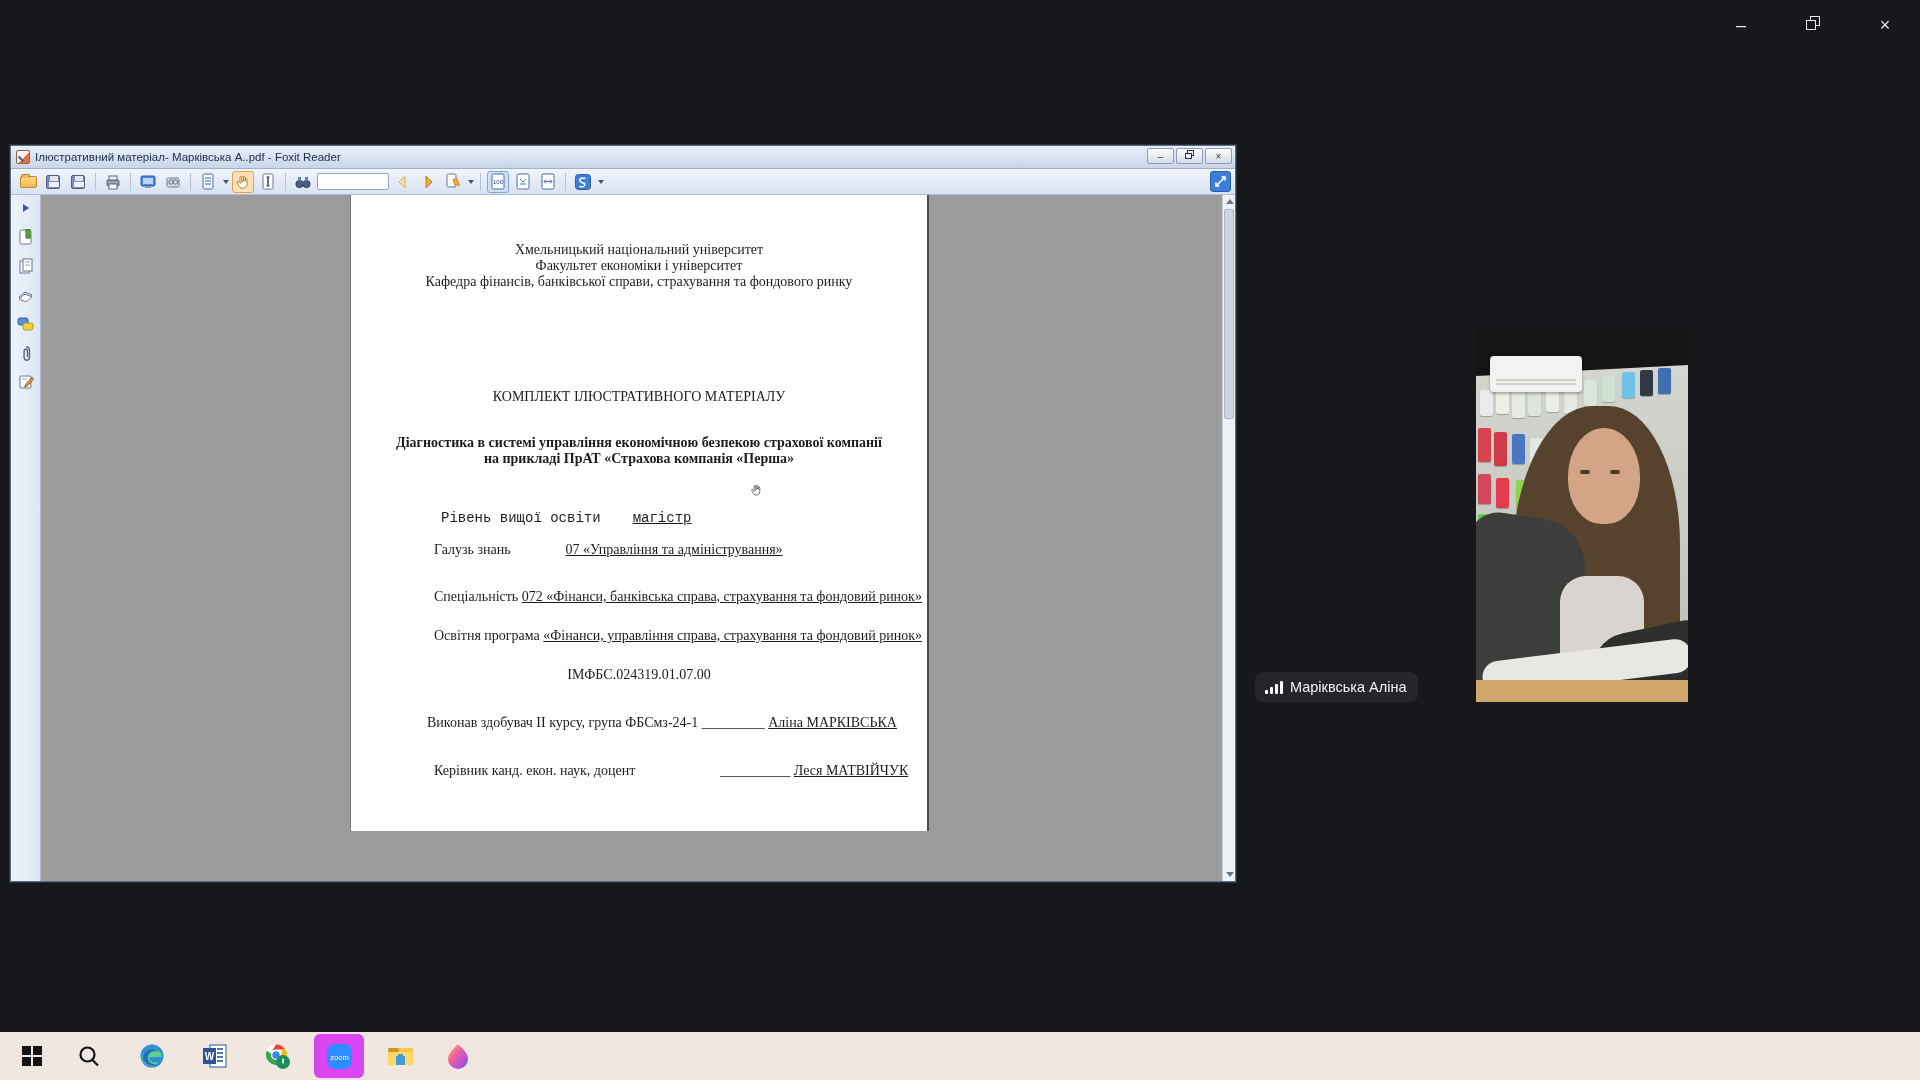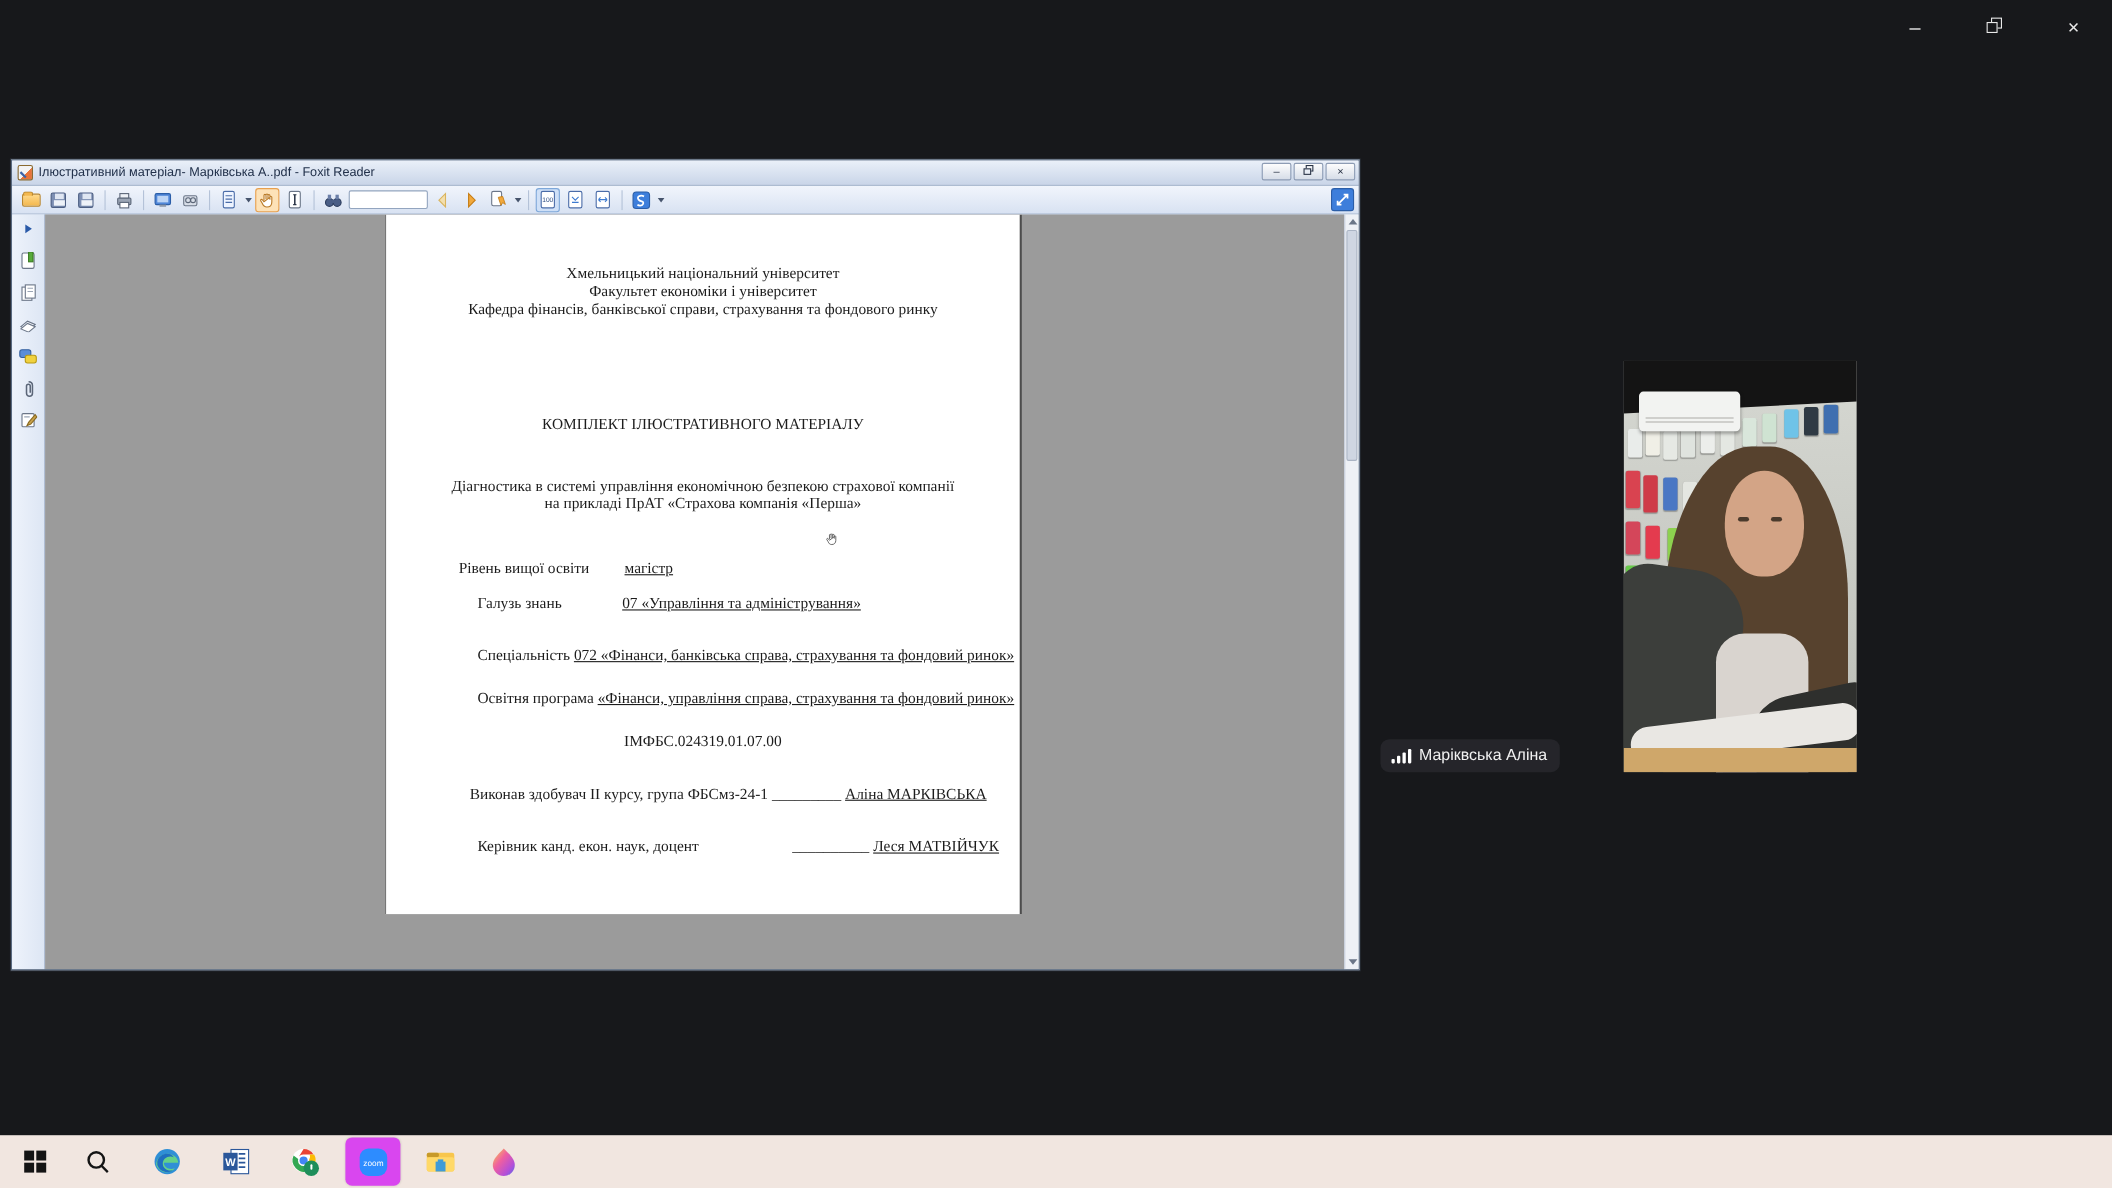--- a/index.html
+++ b/index.html
@@ -324,36 +324,36 @@
 
     <div class="fx-work">
       <div class="page">
 
         <div class="doc-center" style="top:47px;">
           <div>Хмельницький національний університет</div>
           <div>Факультет економіки і університет</div>
           <div>Кафедра фінансів, банківської справи, страхування та фондового ринку</div>
         </div>
 
-        <div class="doc-center" style="top:184px;">
+        <div class="doc-center" style="top:194px;">
           <div>КОМПЛЕКТ ІЛЮСТРАТИВНОГО МАТЕРІАЛУ</div>
         </div>
 
-        <div class="doc-center" style="top:240px;">
+        <div class="doc-center" style="top:240px;font-weight:bold;">
           <div>Діагностика в системі управління економічною безпекою страхової компанії</div>
           <div>на прикладі ПрАТ «Страхова компанія «Перша»</div>
         </div>
 
         <span class="hand-cursor">
           <svg width="13" height="14" viewBox="0 0 16 16">
               <path d="M5 8V3.6c0-1.2 1.8-1.2 1.8 0V7m0-3.8c0-1.2 1.8-1.2 1.8 0V7m0-3.2c0-1.2 1.8-1.2 1.8 0V7.6m0-2.2c0-1.1 1.7-1.1 1.7 0v4.2c0 2.8-1.8 4.6-4.5 4.6-2.2 0-3.3-1.1-4.2-3.4L2 8.6c-.4-1 .9-1.8 1.6-.9L5 9.4z" fill="#fff" stroke="#555" stroke-width="1"></path>
             </svg>
         </span>
 
-        <div class="doc-left" style="top:315px; left:66px;">
+        <div class="doc-left" style="top:315px; left:90px;font-family:Liberation Mono, monospace;">
           <span>Рівень вищої освіти</span><span style="display:inline-block;width:32px;"></span><span class="u">магістр</span>
         </div>
 
         <div class="doc-left" style="top:347px; left:83px;">
           <span>Галузь знань</span><span style="display:inline-block;width:55px;"></span><span class="u">07 «Управління та адміністрування»</span>
         </div>
 
         <div class="doc-left" style="top:394px; left:83px;">
           <span>Спеціальність</span>&nbsp;<span class="u">072 «Фінанси, банківська справа, страхування та фондовий ринок»</span>
         </div>

